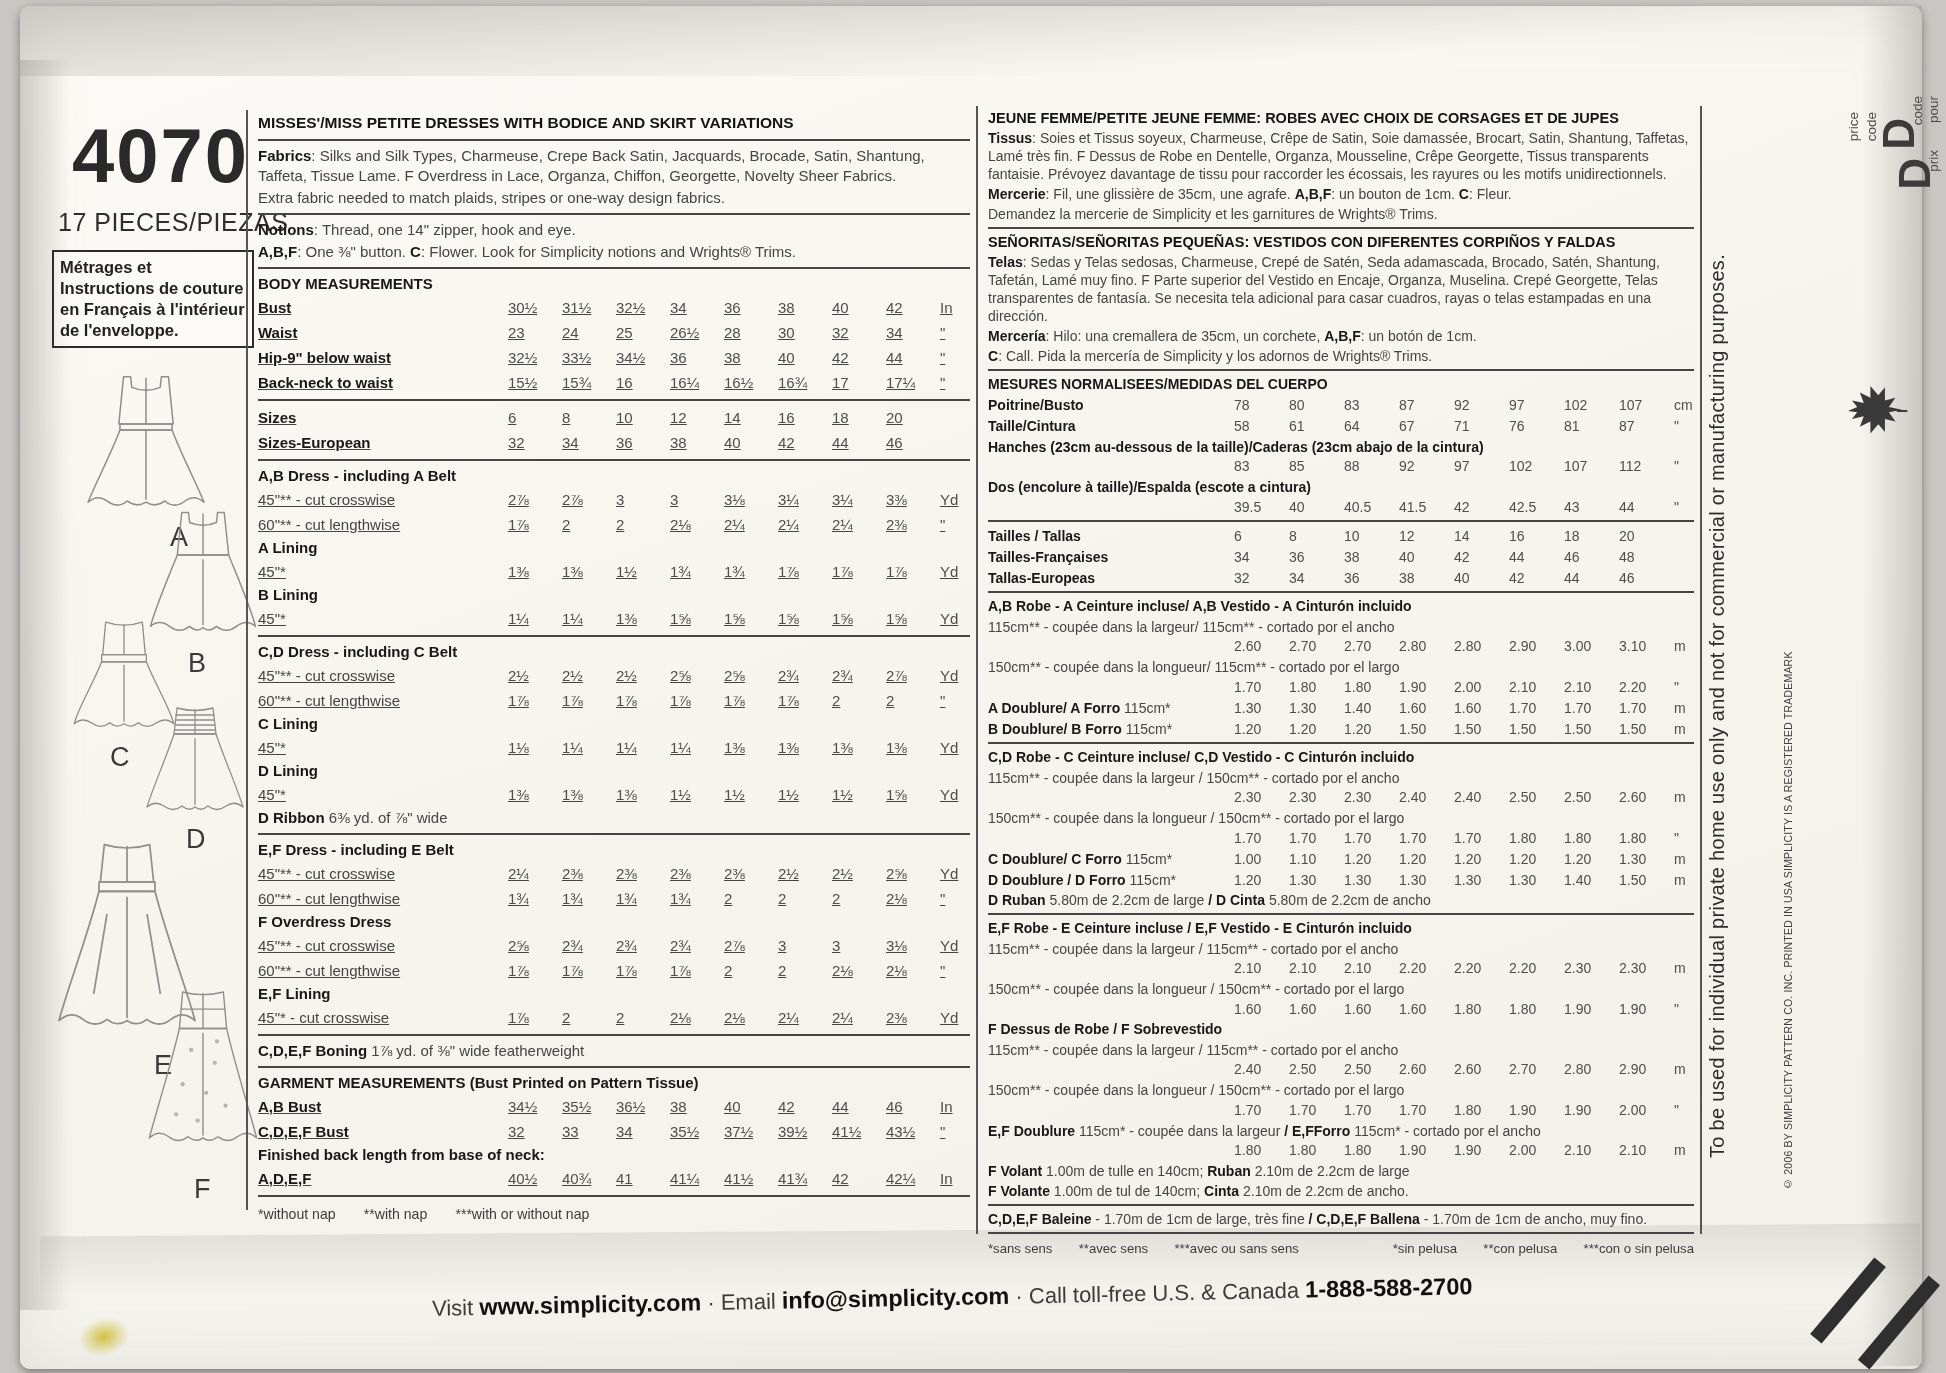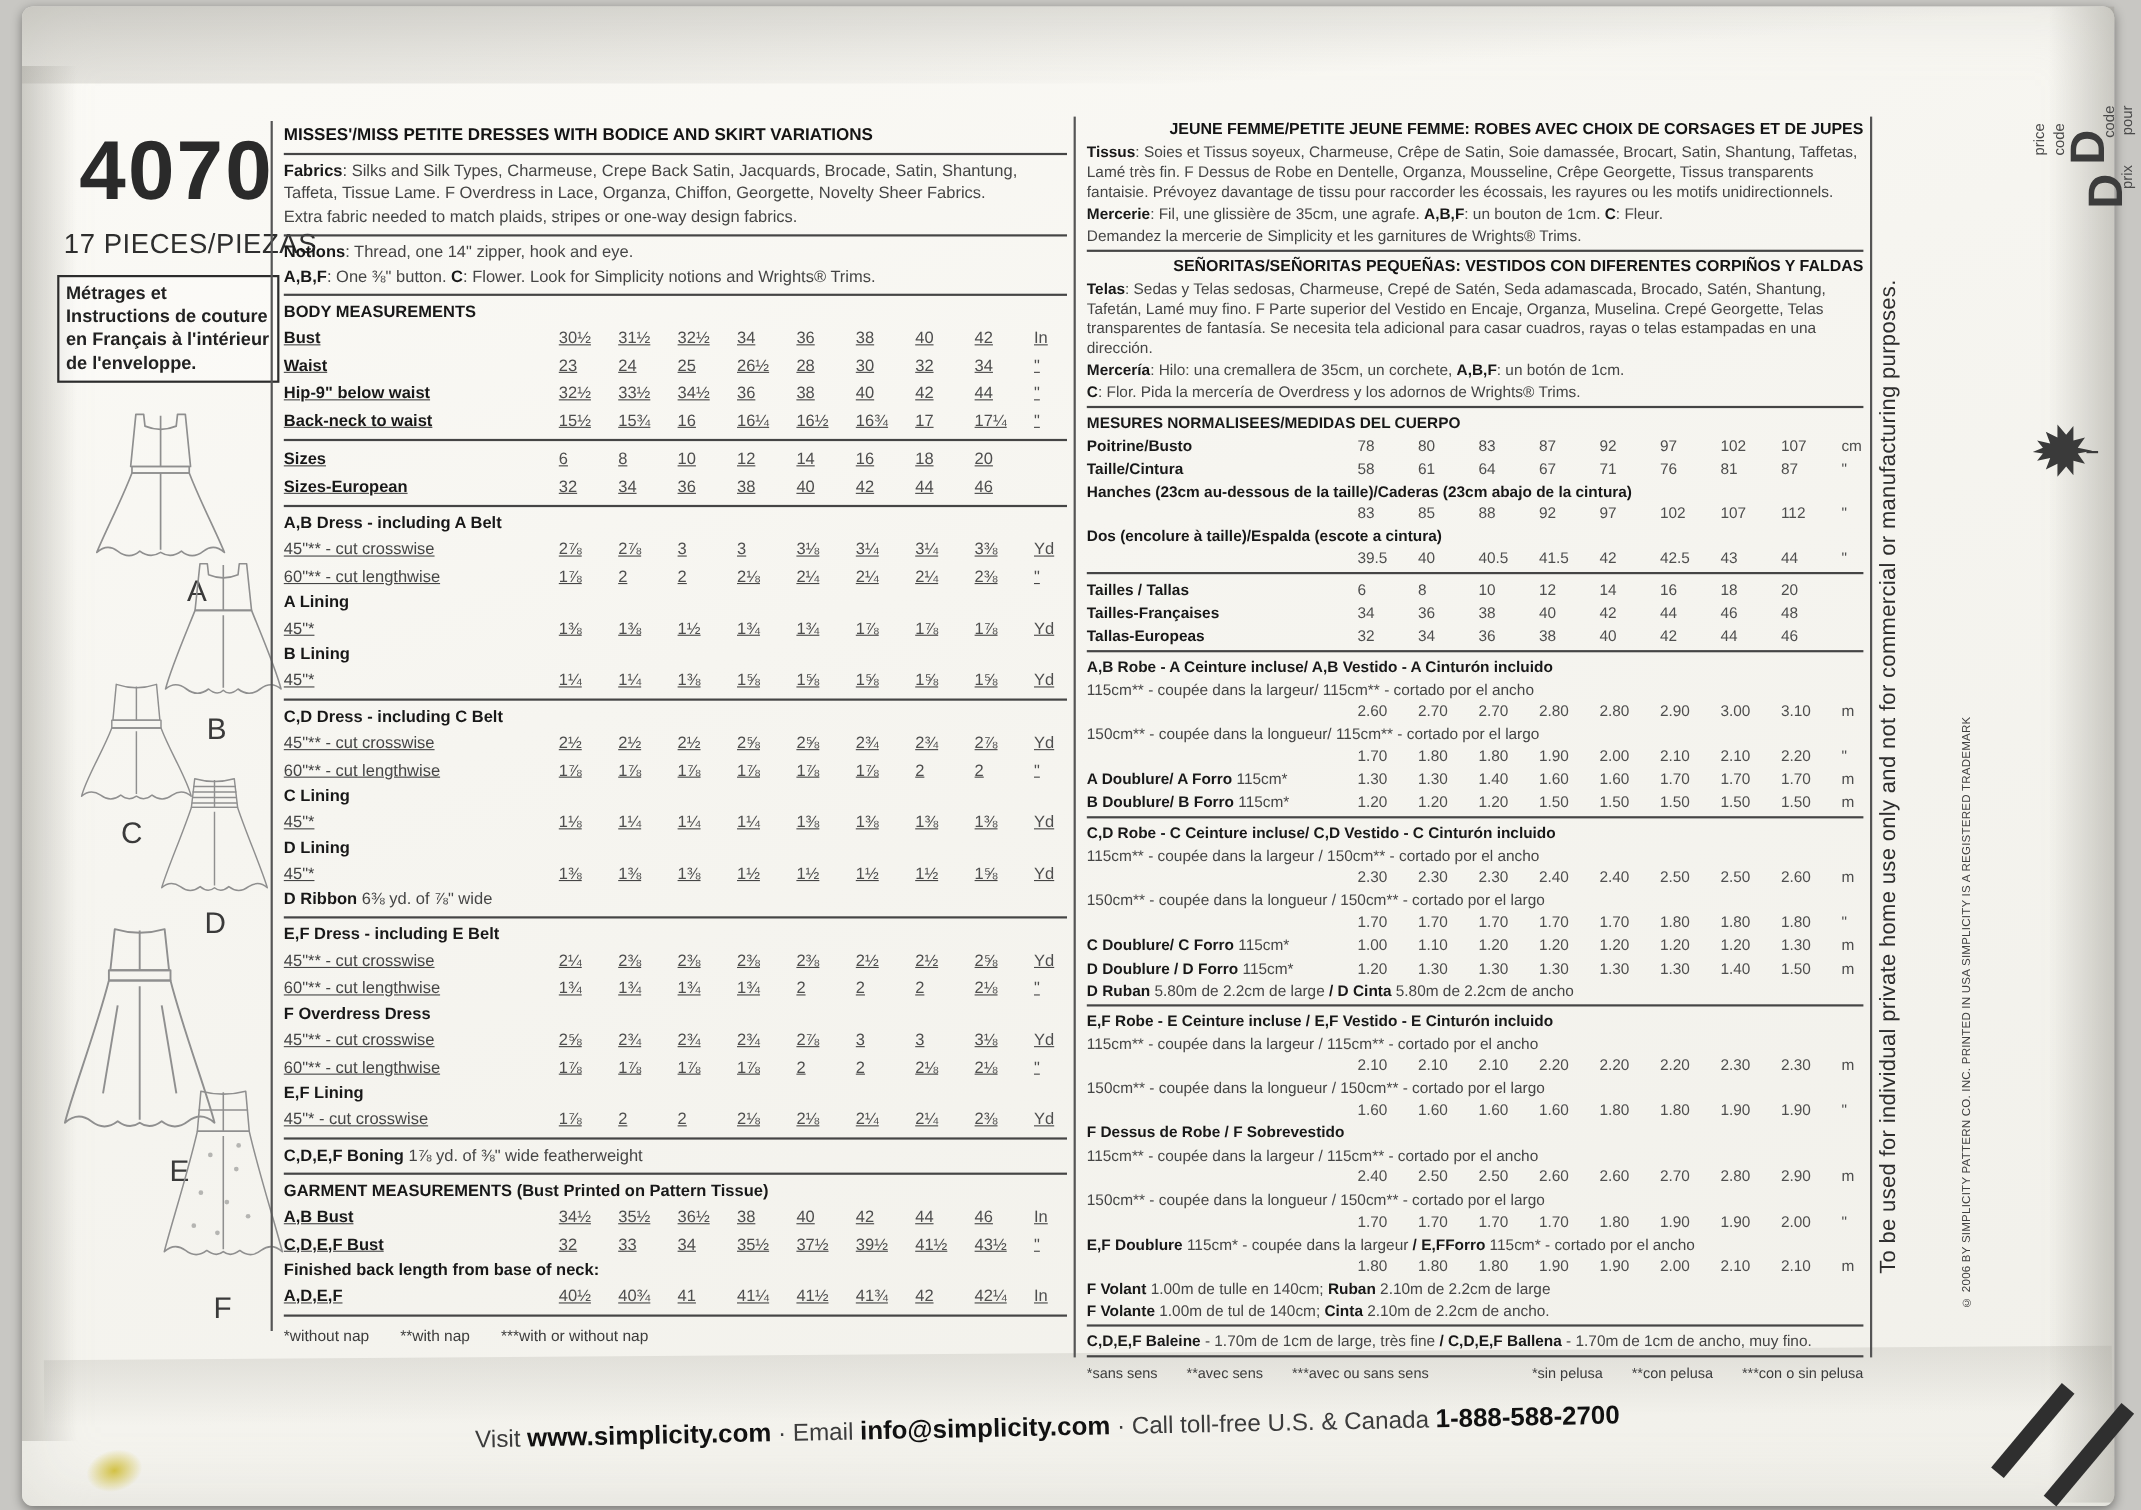--- a/index.html
+++ b/index.html
@@ -37,21 +37,21 @@
 
   
   .col{position:absolute;color:#454545;}
   .col-en{left:258px;top:112px;width:712px;font-size:15px;line-height:20px;
        --lblw:250px;--valw:54px;}
   .col-fr{left:988px;top:108px;width:706px;font-size:14px;line-height:18px;
        --lblw:246px;--valw:55px;}
   .b{font-weight:bold;color:#181818;}
   .blk-h{font-weight:bold;color:#141414;}
   .col-en .blk-h{font-size:15.5px;padding:1px 0 2px;}
-  .col-fr .blk-h{font-size:14.5px;padding:1px 0 1px;text-align:right;}
+  .col-fr .blk-h{font-size:14.5px;padding:1px 0 1px;}
   .blk-rule{border-top:2px solid #454545;margin:4px 0;}
   .col-fr .blk-rule{margin:3px 0;}
   .blk-p{padding:1px 0;}
   .blk-row{display:flex;align-items:baseline;padding:1.5px 0;}
   .col-en .blk-row{padding:2.5px 0;text-decoration:underline;}
   .blk-row .lbl{flex:none;width:var(--lblw);}
   .blk-row .val{flex:none;width:var(--valw);color:#4e4e4e;}
   .blk-row .unit{flex:none;width:30px;color:#4e4e4e;}
   .blk-roww .lbl-line{padding-top:1.5px;}
   .blk-foot{padding:3px 0 0;font-size:.94em;color:#3c3c3c;}
@@ -475,21 +475,21 @@
   </div>
 <div class="col col-fr" id="col-fr">
     <div class="blk-h">JEUNE FEMME/PETITE JEUNE FEMME: ROBES AVEC CHOIX DE CORSAGES ET DE JUPES</div>
     <div class="blk-p"><span class="b">Tissus</span><span>: Soies et Tissus soyeux, Charmeuse, Crêpe de Satin, Soie damassée, Brocart, Satin, Shantung, Taffetas, Lamé très fin. F Dessus de Robe en Dentelle, Organza, Mousseline, Crêpe Georgette, Tissus transparents fantaisie. Prévoyez davantage de tissu pour raccorder les écossais, les rayures ou les motifs unidirectionnels.</span></div>
     <div class="blk-p"><span class="b">Mercerie</span><span>: Fil, une glissière de 35cm, une agrafe. </span><span class="b">A,B,F</span><span>: un bouton de 1cm. </span><span class="b">C</span><span>: Fleur.</span></div>
     <div class="blk-p"><span>Demandez la mercerie de Simplicity et les garnitures de Wrights® Trims.</span></div>
     <div class="blk-rule"></div>
     <div class="blk-h">SEÑORITAS/SEÑORITAS PEQUEÑAS: VESTIDOS CON DIFERENTES CORPIÑOS Y FALDAS</div>
     <div class="blk-p"><span class="b">Telas</span><span>: Sedas y Telas sedosas, Charmeuse, Crepé de Satén, Seda adamascada, Brocado, Satén, Shantung, Tafetán, Lamé muy fino. F Parte superior del Vestido en Encaje, Organza, Muselina. Crepé Georgette, Telas transparentes de fantasía. Se necesita tela adicional para casar cuadros, rayas o telas estampadas en una dirección.</span></div>
     <div class="blk-p"><span class="b">Mercería</span><span>: Hilo: una cremallera de 35cm, un corchete, </span><span class="b">A,B,F</span><span>: un botón de 1cm.</span></div>
-    <div class="blk-p"><span class="b">C</span><span>: Flor. Pida la mercería de Overdress y los adornos de Wrights® Trims.</span></div>
+    <div class="blk-p"><span class="b">C</span><span>: Call. Pida la mercería de Simplicity y los adornos de Wrights® Trims.</span></div>
     <div class="blk-rule"></div>
     <div class="blk-p"><span class="b">MESURES NORMALISEES/MEDIDAS DEL CUERPO</span></div>
     <div class="blk-row">
       <span class="lbl"><span class="b">Poitrine/Busto</span></span>
       <span class="val">78</span>
       <span class="val">80</span>
       <span class="val">83</span>
       <span class="val">87</span>
       <span class="val">92</span>
       <span class="val">97</span>

